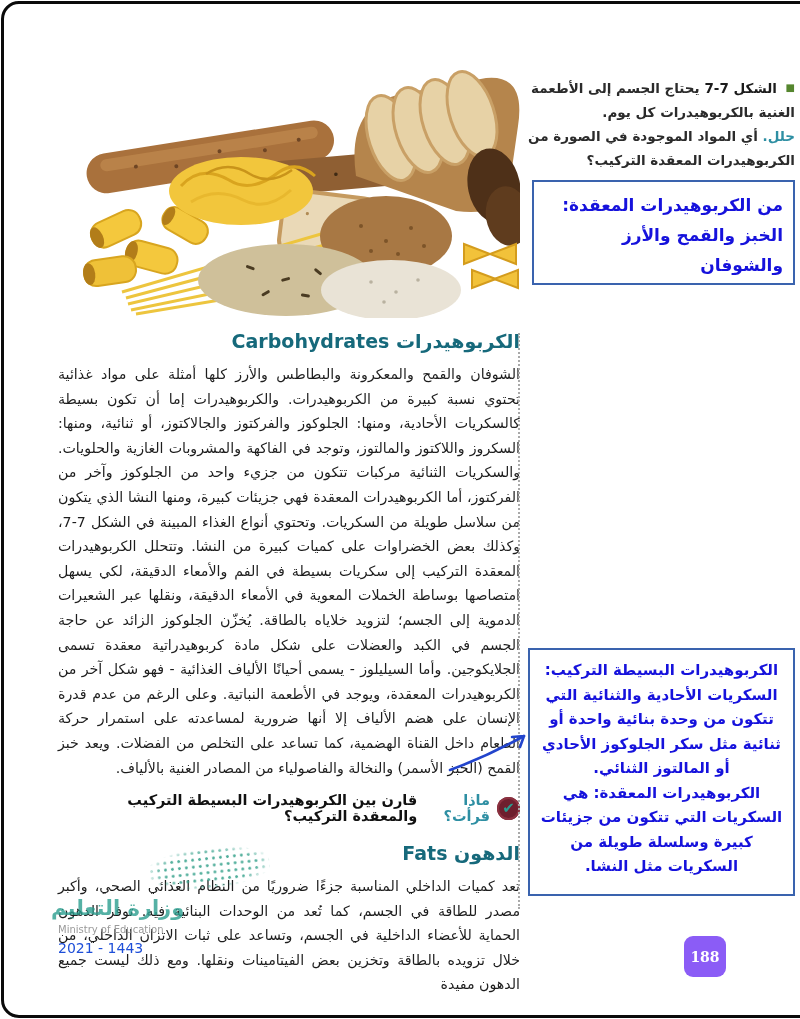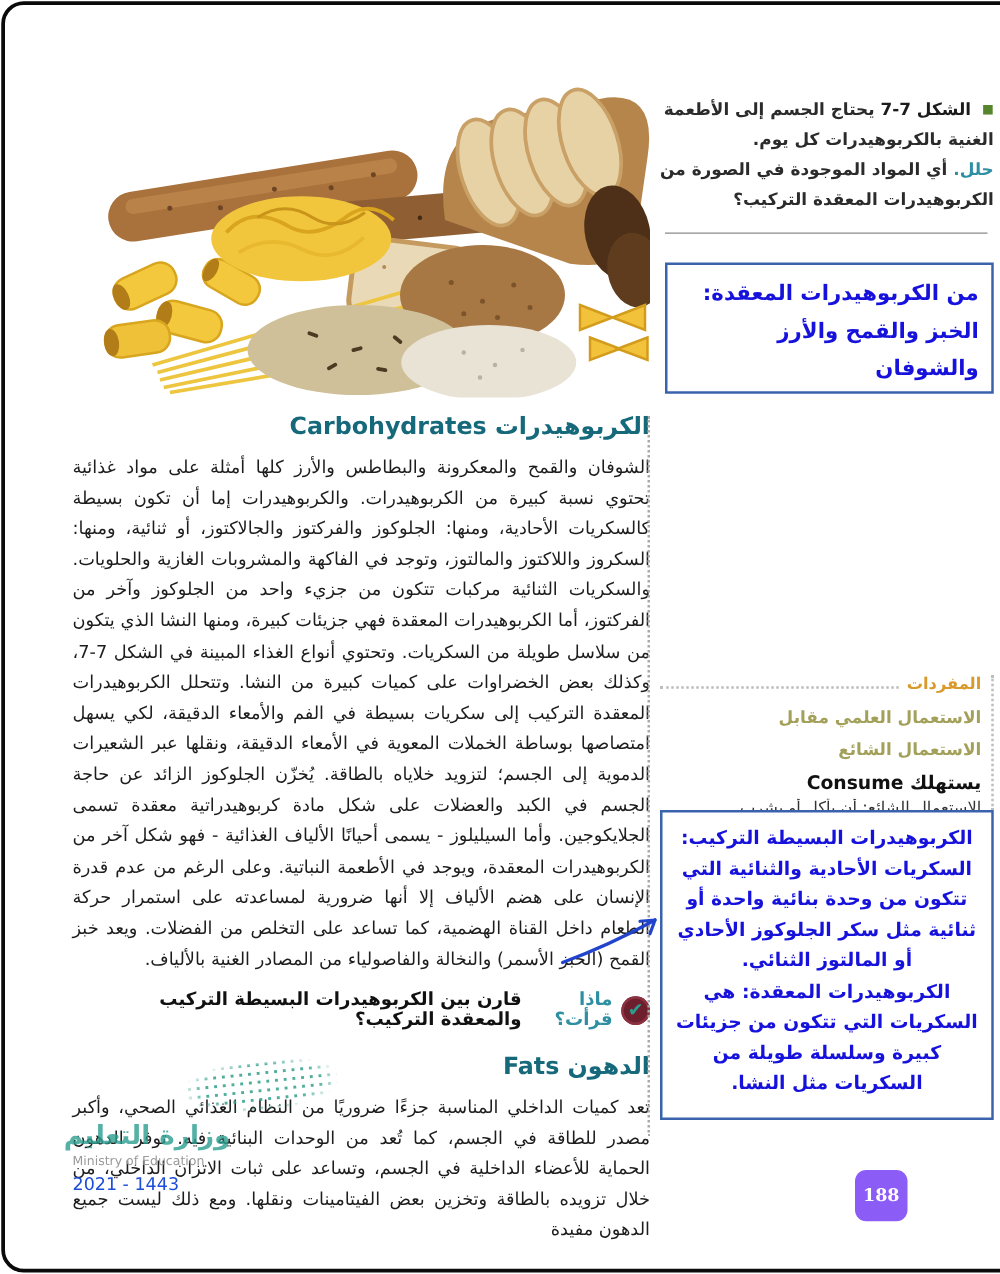--- a/index.html
+++ b/index.html
@@ -14,21 +14,21 @@
   .caption{position:absolute;left:528px;top:76px;width:267px;direction:rtl;text-align:right;
            color:#2b2b2b;font-size:13.5px;font-weight:bold;line-height:24px;}
   .caption .bullet{color:#55862e;font-size:10px;vertical-align:2px;margin-left:4px;}
   .caption .figlabel{color:#1c1c1c;}
   .caption .analyze{color:#2e8fa3;}
   .caption-rule{position:absolute;left:532px;top:186px;width:258px;border-top:1.5px solid #8a8a8a;}
 
   
   .note-box{position:absolute;border:2px solid #3a63ae;background:#fff;direction:rtl;text-align:right;
             color:#1612dc;font-weight:bold;padding:8px 10px;box-sizing:border-box;}
-  .note1{left:532px;top:210px;width:263px;height:105px;font-size:17px;line-height:30px;white-space:pre-line;}
+  .note1{left:532px;top:180px;width:263px;height:105px;font-size:17px;line-height:30px;white-space:pre-line;}
   .note2{left:528px;top:648px;width:267px;height:248px;font-size:15px;line-height:24.5px;}
   .note2 p{margin:0;text-align:center;}
 
   
   .main{position:absolute;left:58px;top:330px;width:462px;direction:rtl;}
   .h-teal{color:#16697b;font-weight:bold;font-size:19px;margin:0 0 10px 0;text-align:right;}
   .para{font-size:14.2px;line-height:24.6px;color:#1d1d1d;text-align:justify;text-align-last:right;margin:0;}
   .reading{display:flex;align-items:center;gap:7px;margin:12px 0 18px 0;font-size:14.5px;font-weight:bold;}
   .check{width:23px;height:23px;border-radius:50%;background:#6e1f2e;color:#2a9d8f;display:flex;
          align-items:center;justify-content:center;font-size:15px;flex:0 0 auto;box-shadow:inset 0 0 0 2px #8c3140;}
@@ -202,30 +202,20 @@
       <span class="check">✔</span>
       <span class="rc-label">ماذا قرأت؟</span>
       <span class="rc-q">قارن بين الكربوهيدرات البسيطة التركيب والمعقدة التركيب؟</span>
     </div>
     <h2 class="h-teal fats-head">الدهون Fats</h2>
     <p class="para">تعد كميات الداخلي المناسبة جزءًا ضروريًا من النظام الغذائي الصحي، وأكبر مصدر للطاقة في الجسم، كما تُعد من الوحدات البنائية فيه. توفر الدهون الحماية للأعضاء الداخلية في الجسم، وتساعد على ثبات الاتزان الداخلي، من خلال تزويده بالطاقة وتخزين بعض الفيتامينات ونقلها. ومع ذلك ليست جميع الدهون مفيدة</p>
   </div>
 
   <div class="vsep"></div>
 
-  <div class="vocab">
-    <div class="vocab-title-row">
-      <span class="vocab-title">المفردات</span>
-      <span class="vocab-leader"></span>
-    </div>
-    <div class="vocab-sci">الاستعمال العلمي مقابل</div>
-    <div class="vocab-sci" style="margin-top:0;">الاستعمال الشائع</div>
-    <div class="vocab-term">يستهلك Consume</div>
-    <div class="vocab-clip">الاستعمال الشائع: أن يأكل أو يشرب</div>
-  </div>
 
   <div class="note-box note2">
     <p>الكربوهيدرات البسيطة التركيب: السكريات الأحادية والثنائية التي تتكون من وحدة بنائية واحدة أو ثنائية مثل سكر الجلوكوز الأحادي أو المالتوز الثنائي.</p>
     <p>الكربوهيدرات المعقدة: هي السكريات التي تتكون من جزيئات كبيرة وسلسلة طويلة من السكريات مثل النشا.</p>
   </div>
 
   <svg class="arrow-svg" viewBox="0 0 100 52">
     <path d="M12 44 Q50 30 86 10" fill="none" stroke="#2244cc" stroke-width="2.6" stroke-linecap="round"></path>
     <path d="M86 10 l-12 1 M86 10 l-4 11" fill="none" stroke="#2244cc" stroke-width="2.6" stroke-linecap="round"></path>
   </svg>

